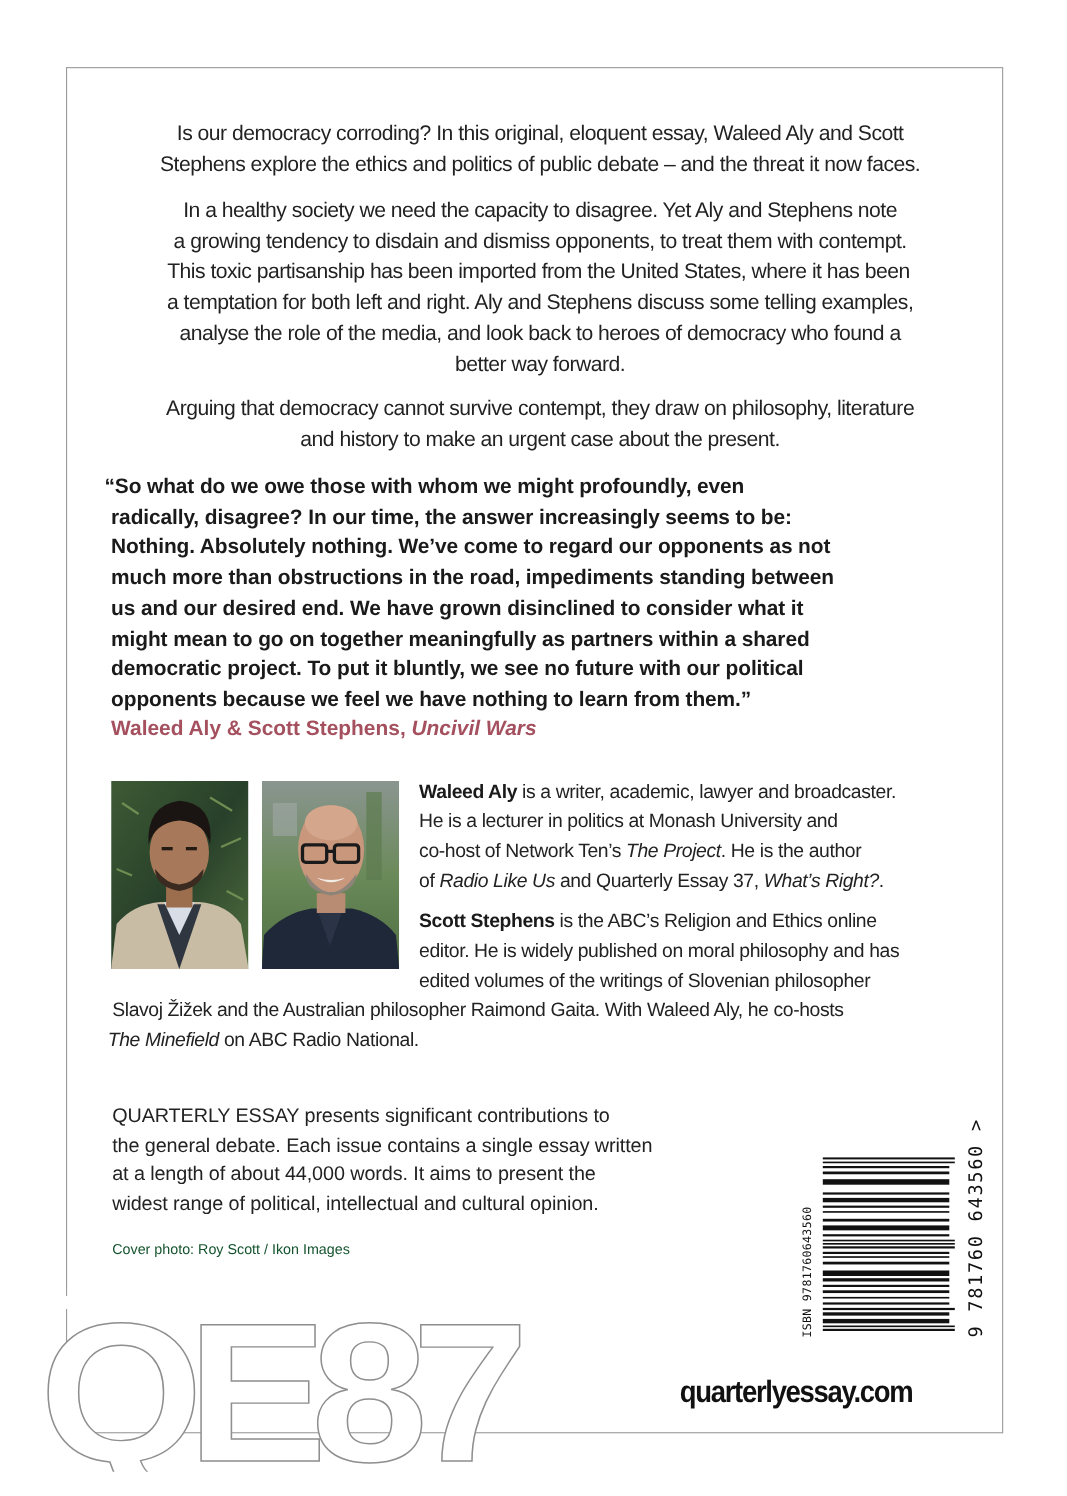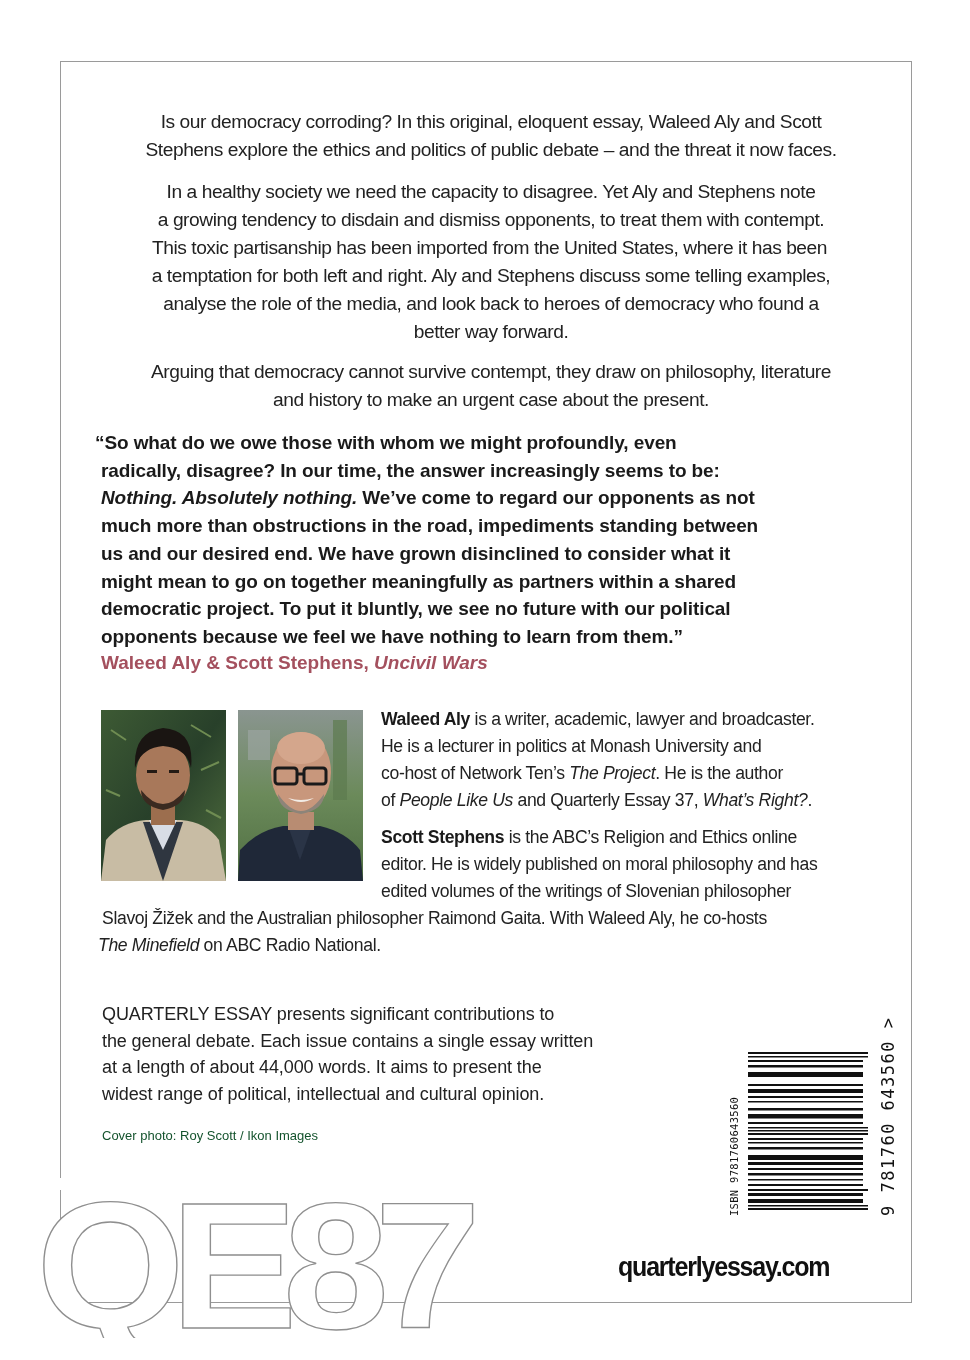--- a/index.html
+++ b/index.html
@@ -6,21 +6,21 @@
   body { width: 970px; height: 1360px; position: relative; overflow: hidden;
          font-family: "Liberation Sans", sans-serif; color: #1d1d1b; }
   .frame { position: absolute; left: 60px; top: 61px; width: 852px; height: 1242px;
            border: 1.5px solid #9a9a9a; box-sizing: border-box; }
   .blurb { position: absolute; left: 101px; width: 780px; font-size: 19.2px;
            line-height: 28px; letter-spacing: -0.45px; margin: 0; color: #222; text-align: center; }
   .quote { position: absolute; left: 95px; top: 429px; width: 790px;
            font-size: 19px; line-height: 27.7px; font-weight: bold; color: #1a1a1a;
            letter-spacing: -0.1px; margin: 0; }
   .quote-inner { display: block; padding-left: 6px; }
-  .quote .em { font-style: italic; }
+  .quote .em { }
   .attribution { position: absolute; left: 101px; top: 650px; font-size: 19px;
                  font-weight: bold; line-height: 26px; }
   .attribution .title-ital { font-style: italic; }
   .photo { position: absolute; top: 710px; width: 125px; height: 171px; overflow: hidden; }
   .bio { position: absolute; font-size: 17.6px; line-height: 27px;
          letter-spacing: -0.35px; color: #222; margin: 0; }
   .bio b { font-weight: bold; color: #1a1a1a; margin-top: 20px; }
   .bio i { }
   .about { position: absolute; left: 102px; top: 1001px; width: 540px;
            font-size: 18px; line-height: 26.5px; color: #222; margin: 0; letter-spacing: -0.1px; }
@@ -126,21 +126,21 @@
 
     <path d="M40 84 Q63 118 86 84 Q86 100 63 104 Q40 100 40 84 Z" fill="#8d8479"></path>
     <path d="M50 88 Q63 96 76 88 Q63 92 50 88 Z" fill="#f2ece6"></path>
   </svg>
 </div>
 
 <p class="bio" style="left:381px; top:706px; width:500px">
   <b>Waleed Aly</b><span> is a writer, academic, lawyer and broadcaster.</span><br>
   <span>He is a lecturer in politics at Monash University and</span><br>
   <span>co-host of Network Ten’s </span><i>The Project</i><span>. He is the author</span><br>
-  <span>of </span><i>People Like Us</i><span> and Quarterly Essay 37, </span><i>What’s Right?</i><span>.</span>
+  <span>of </span><i>Radio Like Us</i><span> and Quarterly Essay 37, </span><i>What’s Right?</i><span>.</span>
 </p>
 <p class="bio" style="left:381px; top:824px; width:500px">
   <b>Scott Stephens</b><span> is the ABC’s Religion and Ethics online</span><br>
   <span>editor. He is widely published on moral philosophy and has</span><br>
   <span>edited volumes of the writings of Slovenian philosopher</span>
 </p>
 <p class="bio" style="left:98px; top:905px; width:780px">
   <span style="margin-left:4px">Slavoj Žižek and the Australian philosopher Raimond Gaita. With Waleed Aly, he co-hosts</span><br>
   <i>The Minefield</i><span> on ABC Radio National.</span>
 </p>

